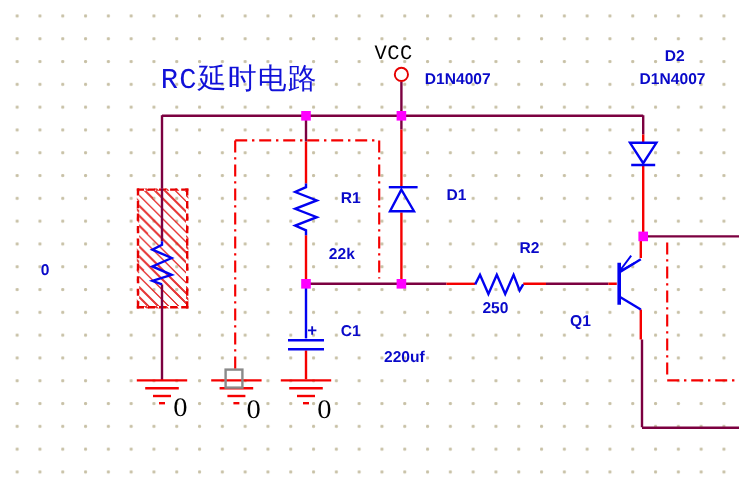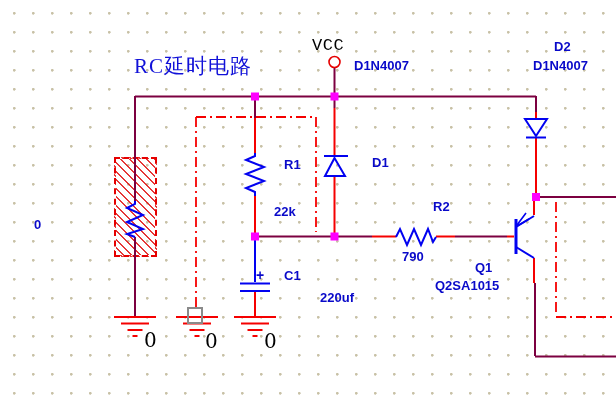--- a/index.html
+++ b/index.html
@@ -8,22 +8,22 @@
     background-image:radial-gradient(circle at 1.3px 1.3px,#c8c1a6 1px,transparent 1.7px);
     background-size:19px 19px;background-position:13px 12px;
     font-family:"Liberation Sans",sans-serif;
   }
   .lbl{position:absolute;font-family:"Liberation Sans",sans-serif;font-weight:bold;
        color:#0909c9;font-size:13px;line-height:1;white-space:nowrap;}
   .lbl-black{position:absolute;font-family:Liberation Mono, monospace;font-weight:normal;
        color:#000000;font-size:17px;line-height:1;white-space:nowrap;letter-spacing:.5px;}
   .gnd0{position:absolute;font-family:"DejaVu Serif",serif;color:#000000;
        font-size:20px;line-height:1;white-space:nowrap;}
-  .title{position:absolute;font-family:Liberation Serif, serif;color:#1111d8;
-       font-size:21px;line-height:1;white-space:nowrap;letter-spacing:1px;}
+  .title{position:absolute;font-family:Liberation Mono, monospace;color:#1111d8;
+       font-size:24px;line-height:1;white-space:nowrap;letter-spacing:1px;}
   .cn{font-family:"DejaVu Serif",serif;}
   #hatch-box{
     position:absolute;left:114px;top:157px;width:39px;height:96px;
     border:2px dashed #e60000;
     background:repeating-linear-gradient(45deg,rgba(230,0,0,0) 0 4.5px,rgba(225,20,20,.85) 4.5px 6px);
   }
   #wires-svg{position:absolute;left:0;top:0;}
 </style>
 </head>
 <body>
@@ -145,28 +145,27 @@
   <div class="lbl" style="left:354px;top:59px;">D1N4007</div>
   <div class="lbl" style="left:372px;top:156px;">D1</div>
 
   <div class="lbl" style="left:554px;top:40px;">D2</div>
   <div class="lbl" style="left:533px;top:59px;">D1N4007</div>
 
   <div class="lbl" style="left:284px;top:158px;">R1</div>
   <div class="lbl" style="left:274px;top:205px;">22k</div>
 
   <div class="lbl" style="left:433px;top:200px;">R2</div>
-  <div class="lbl" style="left:402px;top:250px;">790</div>
+  <div class="lbl" style="left:402px;top:250px;">250</div>
 
   <div class="lbl" style="left:284px;top:269px;">C1</div>
   <div class="lbl" style="left:284px;top:291px;margin-left:36px;">220uf</div>
   <div class="lbl" style="left:256px;top:268px;font-size:14px;">+</div>
 
   <div class="lbl" style="left:475px;top:261px;text-align:center;">Q1</div>
-  <div class="lbl" style="left:435px;top:279px;">Q2SA1015</div>
 
   <div class="lbl" style="left:34px;top:218px;">0</div>
 
   <div class="gnd0" style="left:144px;top:330px;">0</div>
   <div class="gnd0" style="left:205px;top:331px;">0</div>
   <div class="gnd0" style="left:264px;top:331px;">0</div>
 
 </div>
 
 </body></html>

